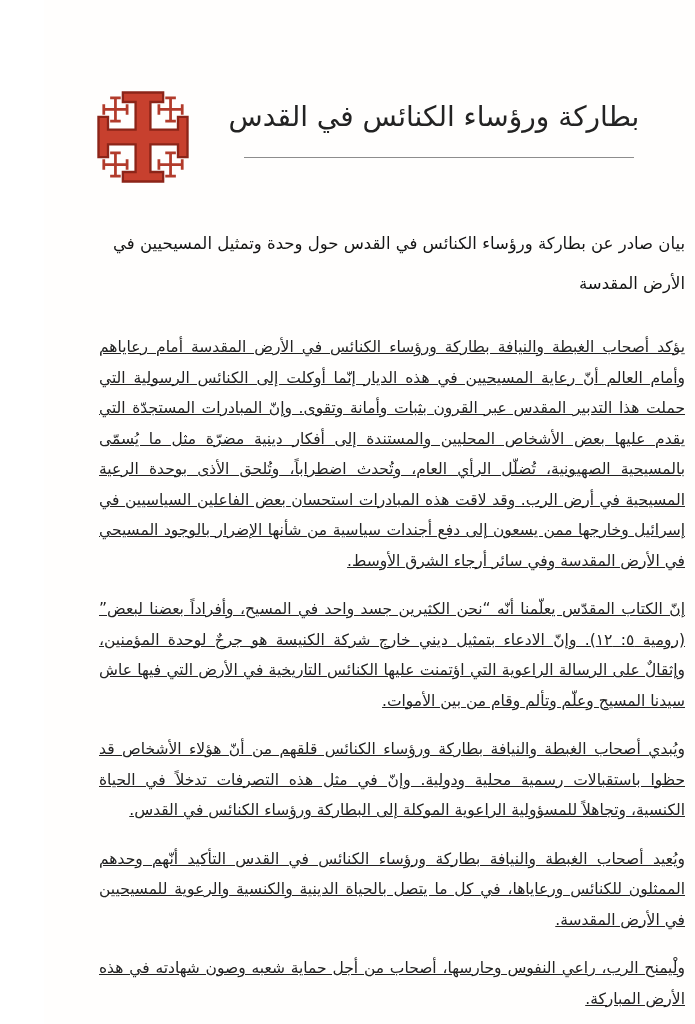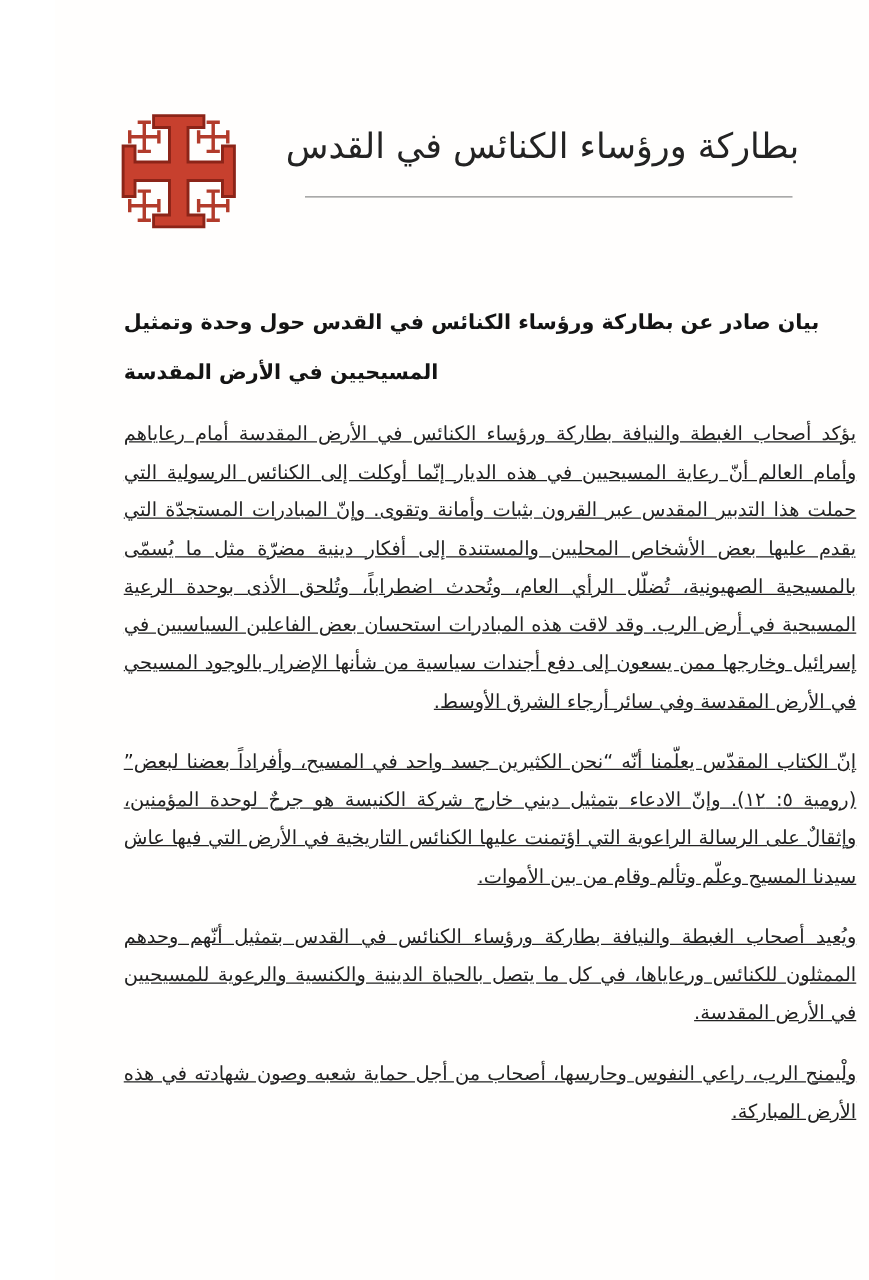--- a/index.html
+++ b/index.html
@@ -39,27 +39,27 @@
     position: absolute;
     left: 200px;
     top: 157px;
     width: 390px;
     height: 0;
     border-top: 1.6px solid #8d8d8d;
   }
   .heading {
     position: absolute;
     left: 55px;
-    top: 238px;
+    top: 224px;
     width: 586px;
     margin: 0;
     direction: rtl;
-    text-align: left;
+    text-align: right;
     font-size: 16.5px;
-    font-weight: bold;
+    font-weight: normal;
     line-height: 40px;
     color: #141414;
   }
   .body-text {
     position: absolute;
     left: 55px;
     top: 332px;
     width: 586px;
     direction: rtl;
     text-align: justify;
@@ -93,18 +93,19 @@
 
   <div class="org-title">بطاركة ورؤساء الكنائس في القدس</div>
 
   <div class="title-rule"></div>
 
   <h1 class="heading">بيان صادر عن بطاركة ورؤساء الكنائس في القدس حول وحدة وتمثيل المسيحيين في الأرض المقدسة</h1>
 
   <div class="body-text">
     <p>يؤكد أصحاب الغبطة والنيافة بطاركة ورؤساء الكنائس في الأرض المقدسة أمام رعاياهم وأمام العالم أنّ رعاية المسيحيين في هذه الديار إنّما أوكلت إلى الكنائس الرسولية التي حملت هذا التدبير المقدس عبر القرون بثبات وأمانة وتقوى. وإنّ المبادرات المستجدّة التي يقدم عليها بعض الأشخاص المحليين والمستندة إلى أفكار دينية مضرّة مثل ما يُسمّى بالمسيحية الصهيونية، تُضلّل الرأي العام، وتُحدث اضطراباً، وتُلحق الأذى بوحدة الرعية المسيحية في أرض الرب. وقد لاقت هذه المبادرات استحسان بعض الفاعلين السياسيين في إسرائيل وخارجها ممن يسعون إلى دفع أجندات سياسية من شأنها الإضرار بالوجود المسيحي في الأرض المقدسة وفي سائر أرجاء الشرق الأوسط.</p>
     <p>إنّ الكتاب المقدّس يعلّمنا أنّه “نحن الكثيرين جسد واحد في المسيح، وأفراداً بعضنا لبعض” (رومية ٥: ١٢). وإنّ الادعاء بتمثيل ديني خارج شركة الكنيسة هو جرحٌ لوحدة المؤمنين، وإثقالٌ على الرسالة الراعوية التي اؤتمنت عليها الكنائس التاريخية في الأرض التي فيها عاش سيدنا المسيح وعلّم وتألم وقام من بين الأموات.</p>
-    <p>ويُعيد أصحاب الغبطة والنيافة بطاركة ورؤساء الكنائس في القدس بتمثيل أنّهم وحدهم الممثلون للكنائس ورعاياها، في كل ما يتصل بالحياة الدينية والكنسية والرعوية للمسيحيين في الأرض المقدسة.</p>
+    <p>ويُبدي أصحاب الغبطة والنيافة بطاركة ورؤساء الكنائس قلقهم من أنّ هؤلاء الأشخاص قد حظوا باستقبالات رسمية محلية ودولية. وإنّ في مثل هذه التصرفات تدخلاً في الحياة الكنسية، وتجاهلاً للمسؤولية الراعوية الموكلة إلى البطاركة ورؤساء الكنائس في القدس.</p>
+    <p>ويُعيد أصحاب الغبطة والنيافة بطاركة ورؤساء الكنائس في القدس التأكيد أنّهم وحدهم الممثلون للكنائس ورعاياها، في كل ما يتصل بالحياة الدينية والكنسية والرعوية للمسيحيين في الأرض المقدسة.</p>
     <p>ولْيمنح الرب، راعي النفوس وحارسها، أصحاب من أجل حماية شعبه وصون شهادته في هذه الأرض المباركة.</p>
 
   </div>
 
 </div>
 
 </body></html>

